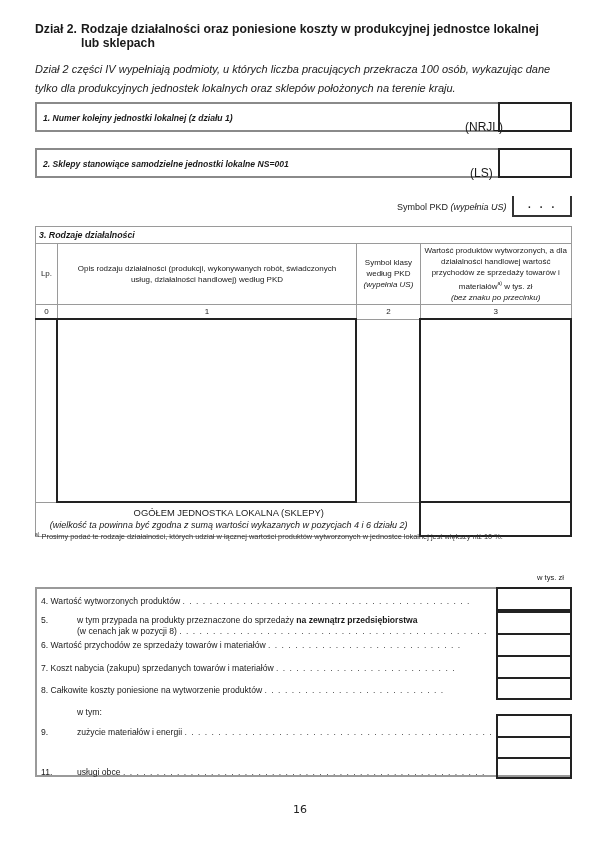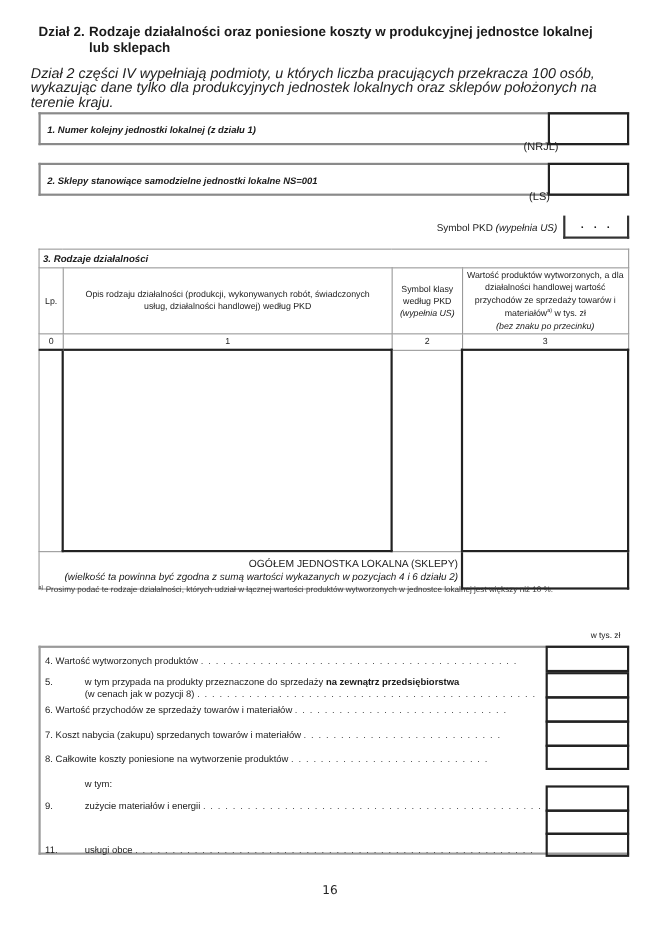--- a/index.html
+++ b/index.html
@@ -3,44 +3,44 @@
 <meta charset="utf-8">
 <style>
   * { box-sizing: border-box; margin: 0; padding: 0; }
   body { width: 600px; height: 849px; background: #ffffff; font-family: "Liberation Sans", sans-serif; color: #1a1a1a; position: relative; overflow: hidden; }
   .abs { position: absolute; }
 
   .heading { left: 35px; top: 22px; width: 520px; font-size: 12.2px; font-weight: bold; line-height: 14px; }
   .heading .num { position: absolute; left: 0; top: 0; }
   .heading .txt { position: absolute; left: 46px; top: 0; width: 470px; }
 
-  .intro { left: 28px; top: 60px; width: 530px; font-size: 13px; font-style: italic; line-height: 13px; color: #222; }
+  .intro { left: 35px; top: 60px; width: 530px; font-size: 11px; font-style: italic; line-height: 19px; color: #222; }
 
   .boxrow { left: 35px; width: 537px; height: 30px; border: 2px solid #8a8a8a; border-right: none; }
   .boxrow .lbl { position: absolute; left: 6px; top: 9px; font-size: 8.6px; font-style: italic; font-weight: bold; }
-  .boxrow .code { position: absolute; top: 24px; font-size: 10px; margin-left: 11px; }
+  .boxrow .code { position: absolute; top: 16px; font-size: 12px; }
   .boxrow .inbox { position: absolute; right: 0; top: -2px; width: 74px; height: 30px; border: 2px solid #222; }
 
   .pkd-label { left: 397px; top: 202px; font-size: 9px; }
   .pkd-label i { font-style: italic; }
   .pkd-box { left: 512px; top: 196px; width: 60px; height: 21px; border-left: 2px solid #333; border-right: 2px solid #333; border-bottom: 2px solid #333; }
   .pkd-box .dots { position: absolute; left: 14px; top: 3px; font-size: 10px; letter-spacing: 9px; font-weight: bold; }
 
   table.act { position: absolute; left: 35px; top: 226px; width: 537px; border-collapse: collapse; font-size: 8px; border-radius: 28px; }
   table.act td { border: 1px solid #9a9a9a; text-align: center; vertical-align: middle; padding: 1px 3px; }
   .sec-title { text-align: left !important; font-style: italic; font-weight: bold; font-size: 8.8px; height: 17px; }
   .hdr td { height: 56px; line-height: 11px; }
   .idx td { height: 15px; font-size: 8px; }
   .body-row td { height: 183px; }
   .thick-l { border-left: 2px solid #222 !important; }
   .thick-r { border-right: 2px solid #222 !important; }
   .thick-t { border-top: 2px solid #222 !important; }
   .thick-b { border-bottom: 2px solid #222 !important; }
   .total td { height: 34px; }
-  .total .tl { text-align: right; font-size: 9.4px; line-height: 12px; padding-left: 5px; }
+  .total .tl { text-align: center; font-size: 9.4px; line-height: 12px; padding-left: 5px; }
   .total .tl i { font-size: 9px; }
 
   .footnote { left: 35px; top: 531px; font-size: 7.4px; color: #333; }
   .footnote sup { font-size: 5px; }
 
   .unit { left: 537px; top: 573px; font-size: 7.6px; }
 
   .sum-table { left: 35px; top: 587px; width: 537px; height: 190px; border: 2px solid #9a9a9a; border-right: none; }
   .srow { position: absolute; left: 4px; width: 455px; font-size: 8.6px; line-height: 11px; }
   .srow .dots { color: #444; letter-spacing: 1px; }

